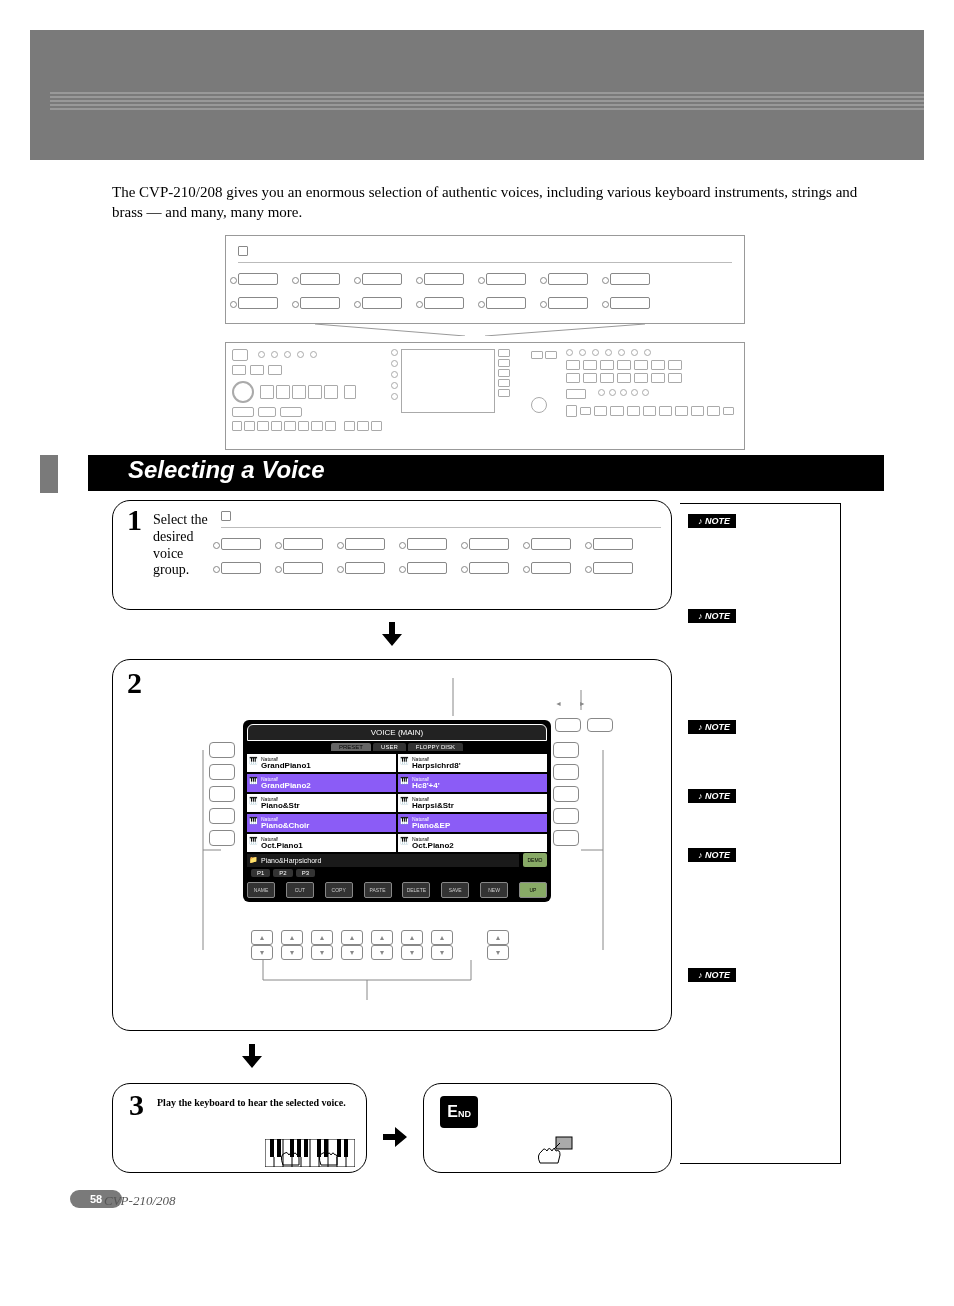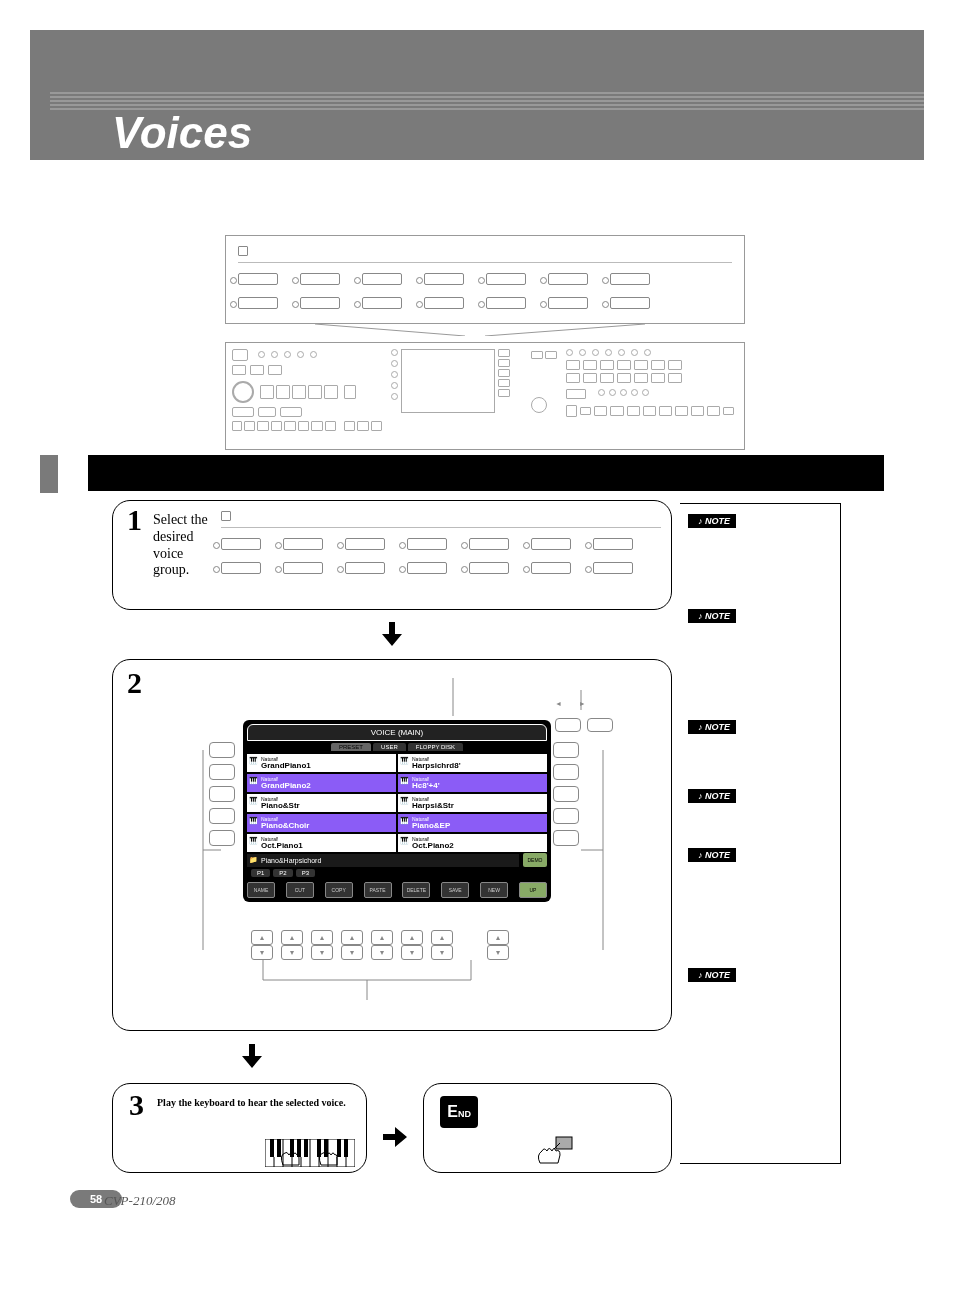--- a/index.html
+++ b/index.html
@@ -473,22 +473,22 @@
 </style>
 </head>
 <body>
 
 <div class="page">
 
   <div class="top-band">
     <div class="top-band-lines"></div>
   </div>
 
-  <div class="chapter-title">Voices</div>
-
+
+  <div class="intro-text">The CVP-210/208 gives you an enormous selection of authentic voices, including various keyboard instruments, strings and brass — and many, many more.</div>
 
   <div class="panel-overview">
     <div style="border:1px solid #999;padding:10px 12px 14px 12px;">
       <div class="vindicator"></div>
       <div style="height:1px;background:#bbb;margin-bottom:10px;"></div>
       <div class="vrow">
         <div class="vbtn"></div>
           <div class="vbtn"></div>
           <div class="vbtn"></div>
           <div class="vbtn"></div>
@@ -652,20 +652,21 @@
             <div class="small-btn"></div>
         </div>
         <div style="width:12px;"></div>
         <div class="small-btn" style="width:10px;height:8px;"></div>
       </div>
     </div>
   </div>
 
   <div class="side-tab"></div>
   <div class="section-bar"></div>
+  <div class="section-title">Selecting a Voice</div>
 
   <div class="content-wrap">
 
     <div class="step-box step1-box">
       <div class="step-num step1-num">1</div>
       <div class="step1-text">Select the desired voice group.</div>
       <div style="position:absolute;left:108px;top:10px;width:440px;">
         <div class="vindicator"></div>
         <div style="height:1px;background:#bbb;margin-bottom:10px;"></div>
         <div class="vrow">

